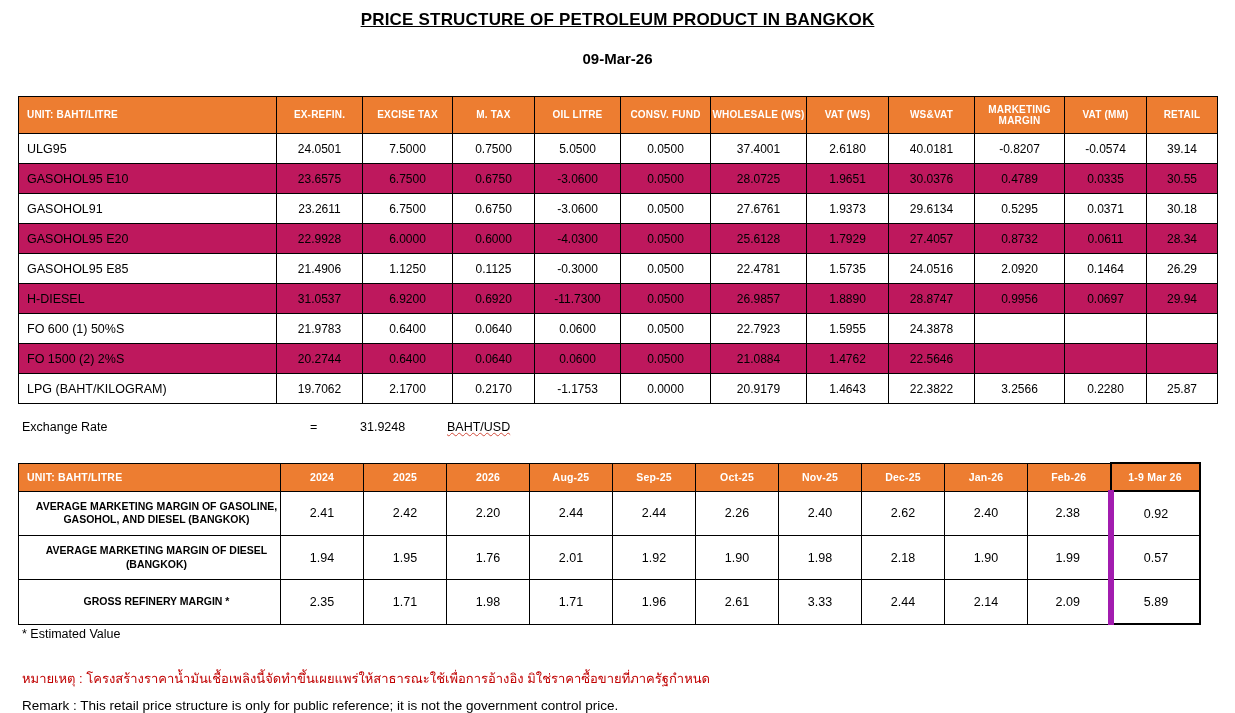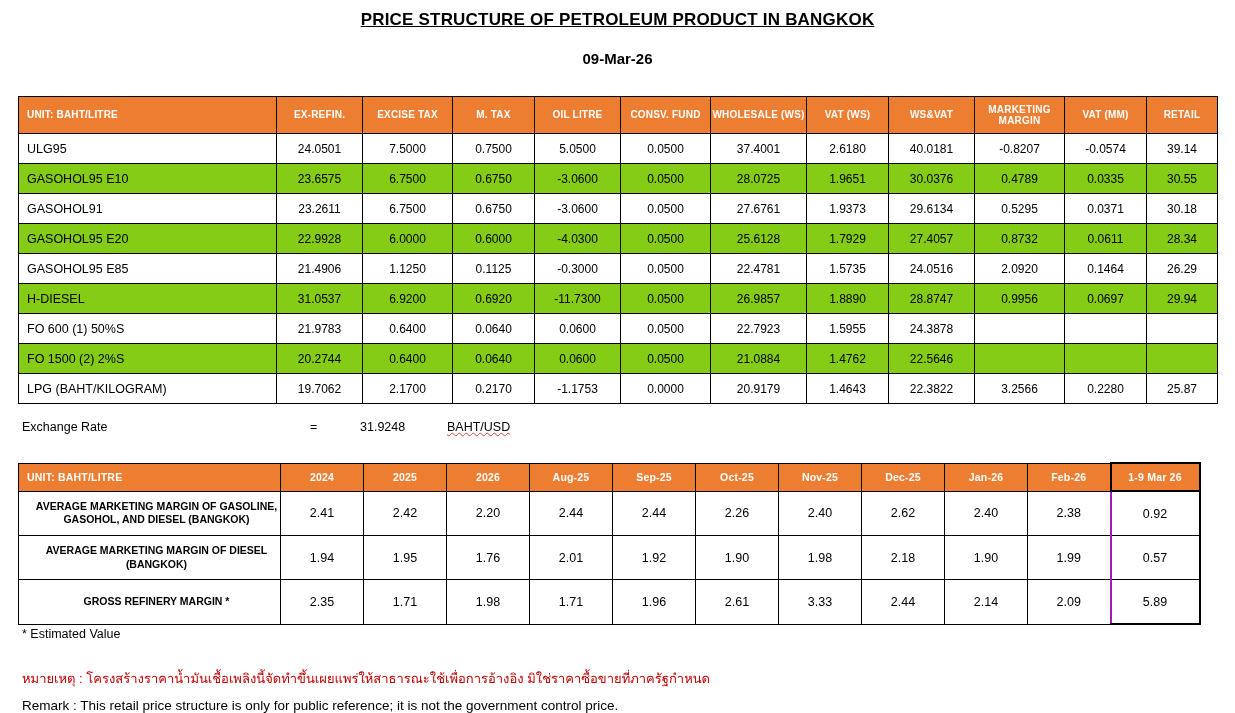--- a/index.html
+++ b/index.html
@@ -71,21 +71,21 @@
     font-size: 12px;
     text-align: center;
     color: #000;
   }
   .main-table td.rowlabel {
     text-align: left;
     padding-left: 8px;
     font-size: 12.5px;
   }
   .main-table tr.alt td {
-    background: #84cc16;
+    background: #be185d;
   }
 
   
   .exchange {
     position: absolute;
     left: 22px;
     top: 410px;
     font-size: 12.5px;
     width: 600px;
   }
@@ -141,21 +141,21 @@
   }
   .margin-table td.rowlabel {
     text-align: center;
     padding-left: 14px;
     font-size: 10.5px;
     font-weight: bold;
     line-height: 1.25;
     margin-left: 34px;
   }
   .margin-table td.lastcol {
-    border-left: 2px solid #a21caf;
+    border-left: 6px solid #a21caf;
     border-right: 2px solid #000;
   }
   .margin-table tr:last-child td.lastcol {
     border-bottom: 2px solid #000;
   }
 
   .estimated {
     position: absolute;
     left: 22px;
     top: 617px;

